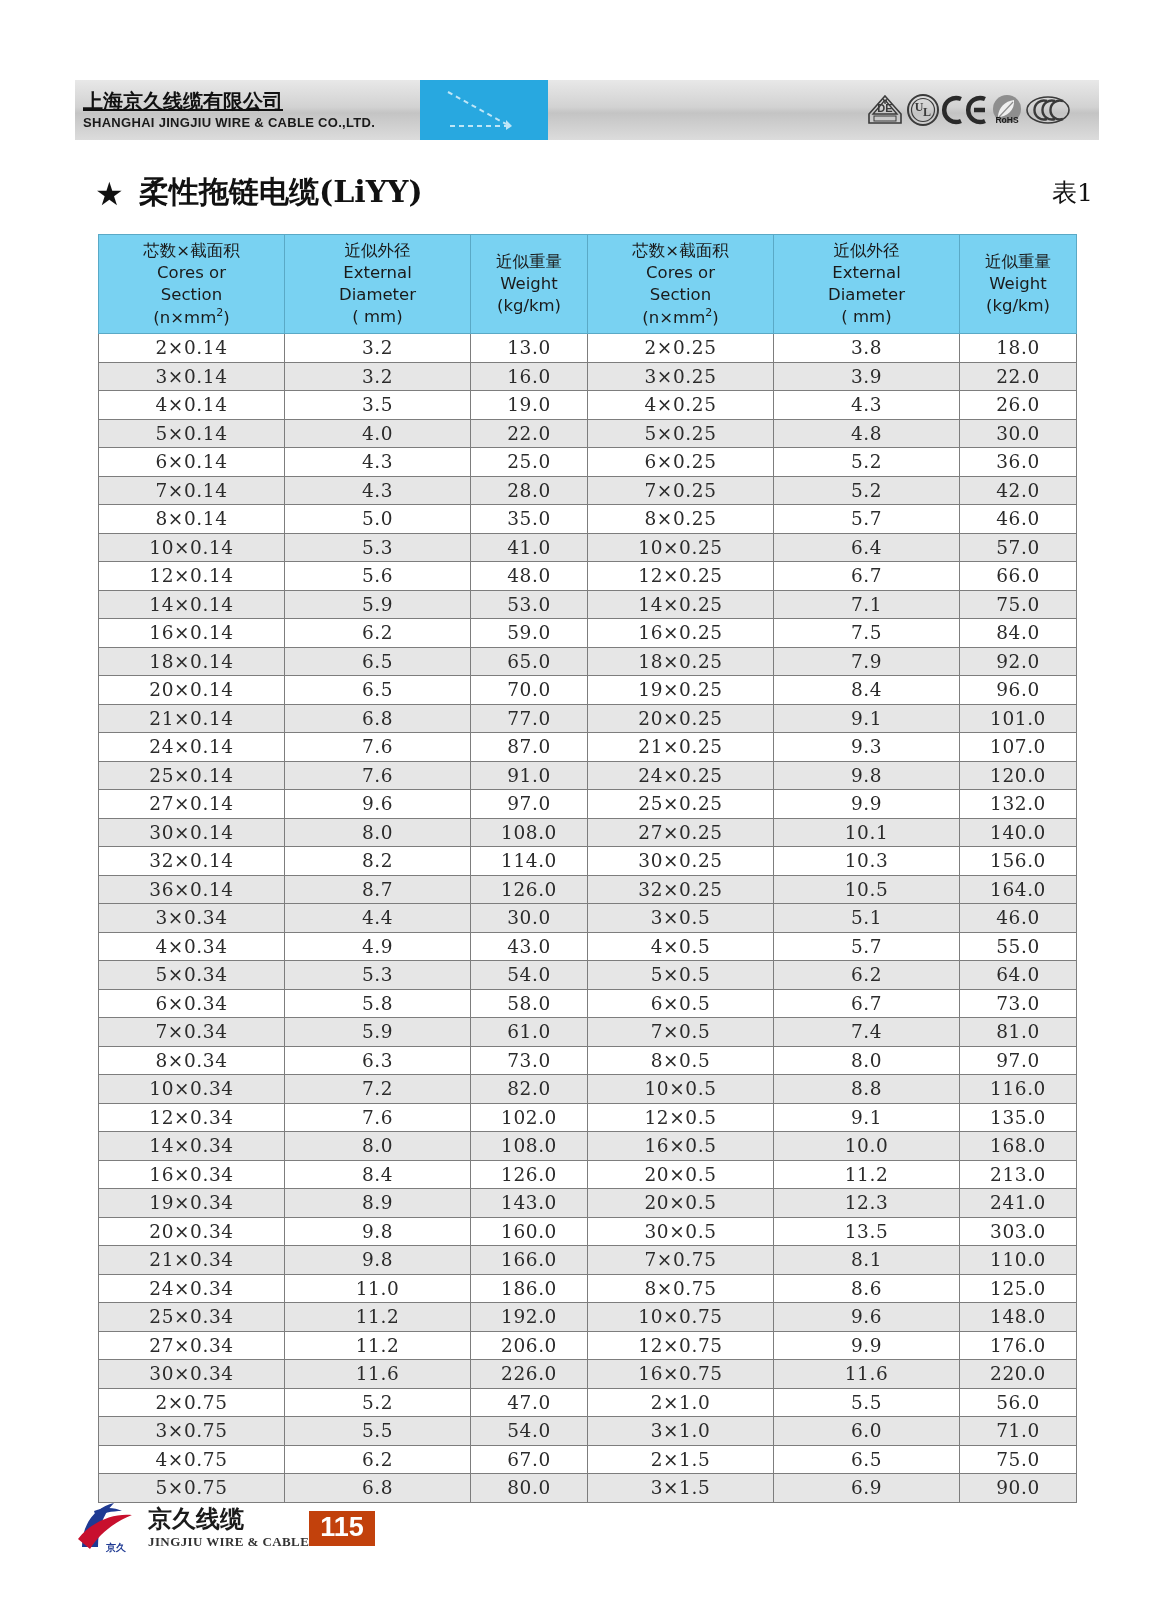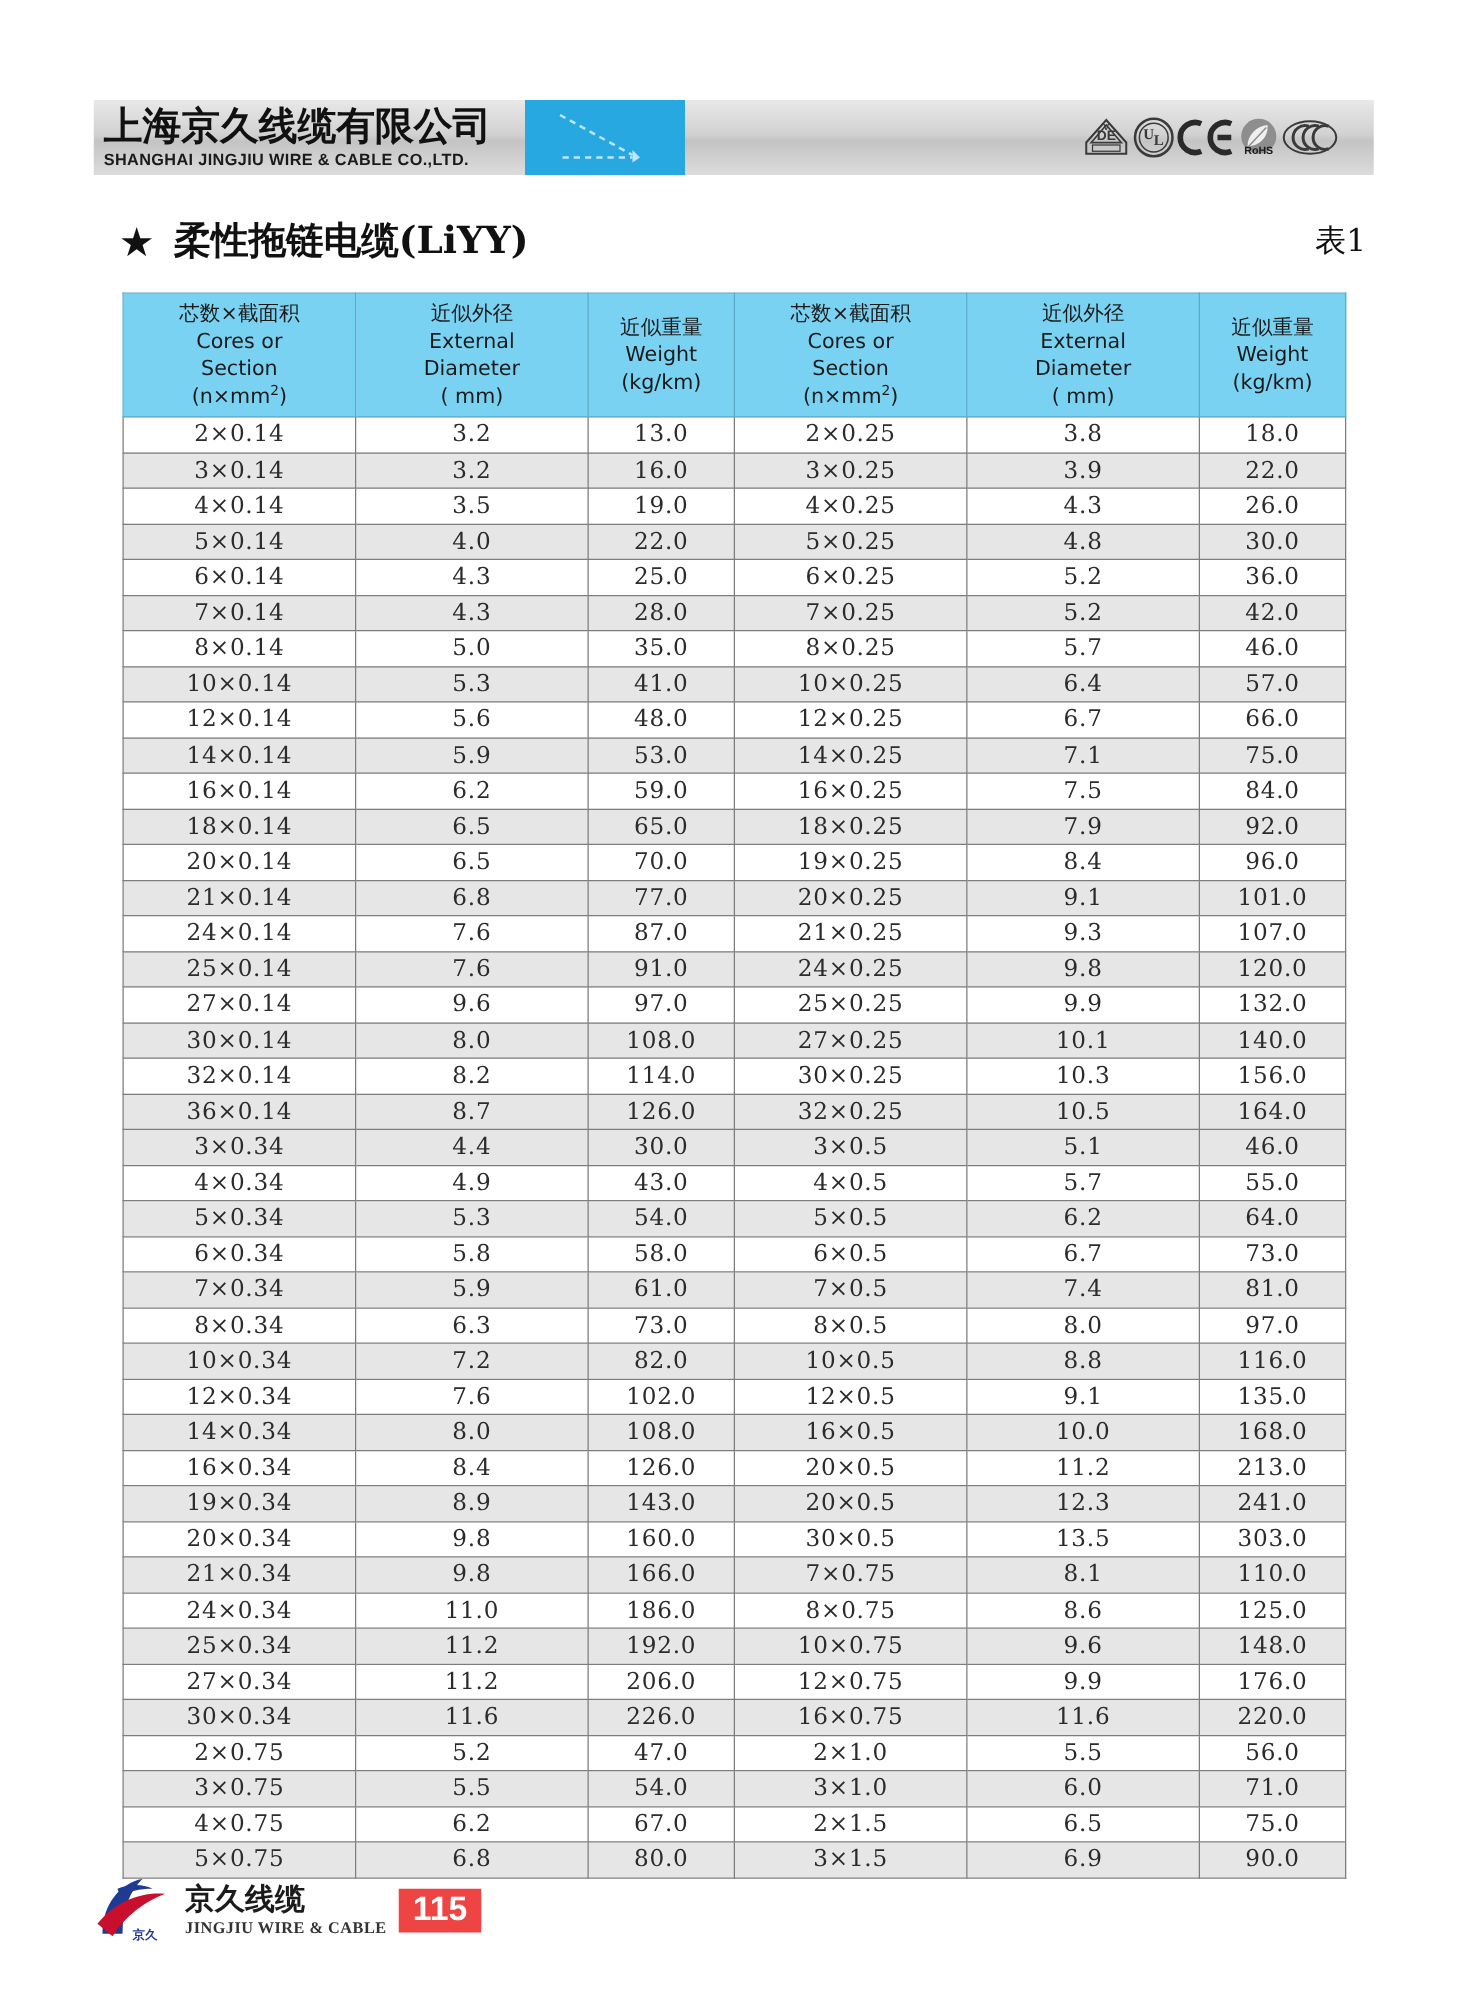--- a/index.html
+++ b/index.html
@@ -29,26 +29,27 @@
   .brand-block {
     width: 345px;
     display: flex;
     flex-direction: column;
     justify-content: center;
     padding-left: 8px;
     box-sizing: border-box;
   }
   .brand-cn {
     font-family: "DejaVu Sans", "Liberation Sans", sans-serif;
-    font-size: 31px;
+    font-size: 20px;
     font-weight: bold;
     color: #111;
     letter-spacing: 0px;
     line-height: 1.05;
     white-space: nowrap;
+    text-decoration: underline;
   }
   .brand-en {
     font-family: "Liberation Sans", sans-serif;
     font-size: 13px;
     font-weight: bold;
     color: #1a1a1a;
     letter-spacing: 0.3px;
     margin-top: 3px;
     white-space: nowrap;
   }
@@ -177,22 +178,21 @@
   .footer-en {
     font-family: Liberation Serif, serif;
     font-size: 13px;
     font-weight: bold;
     color: #333;
     letter-spacing: 0.4px;
     margin-top: 2px;
     white-space: nowrap;
   }
   .page-num {
-    margin-left: 10px;
-    background: #ef4444;
+    background: #c2410c;
     color: #ffffff;
     font-family: "Liberation Sans", sans-serif;
     font-size: 27px;
     font-weight: bold;
     padding: 3px 11px 5px 11px;
     line-height: 1;
   }
 </style>
 </head>
 <body>

